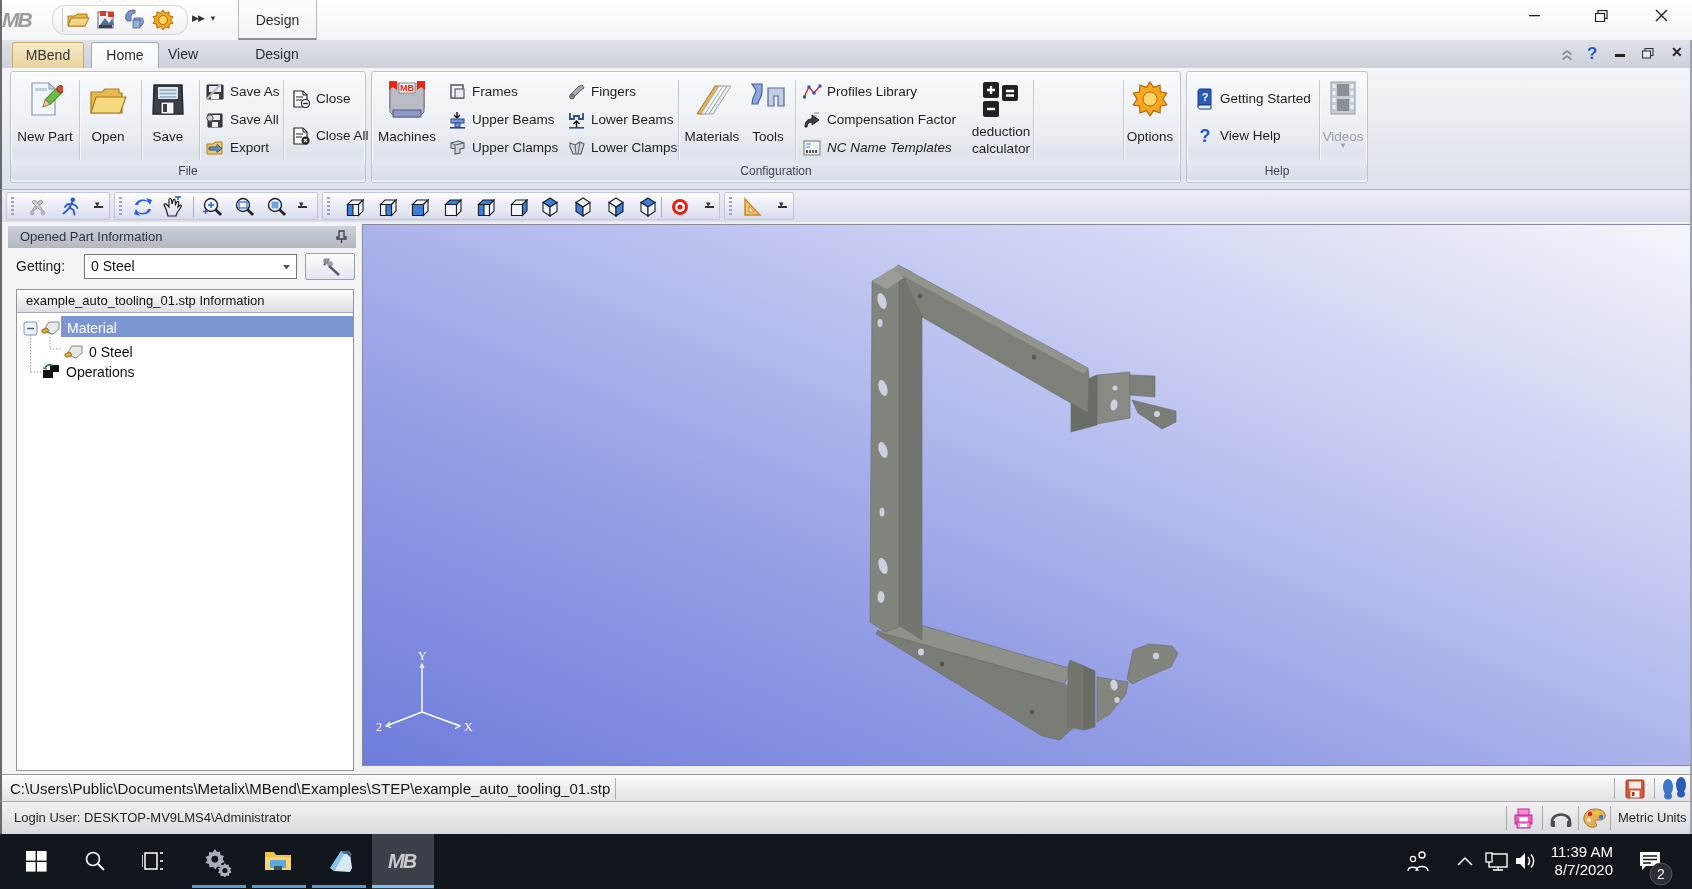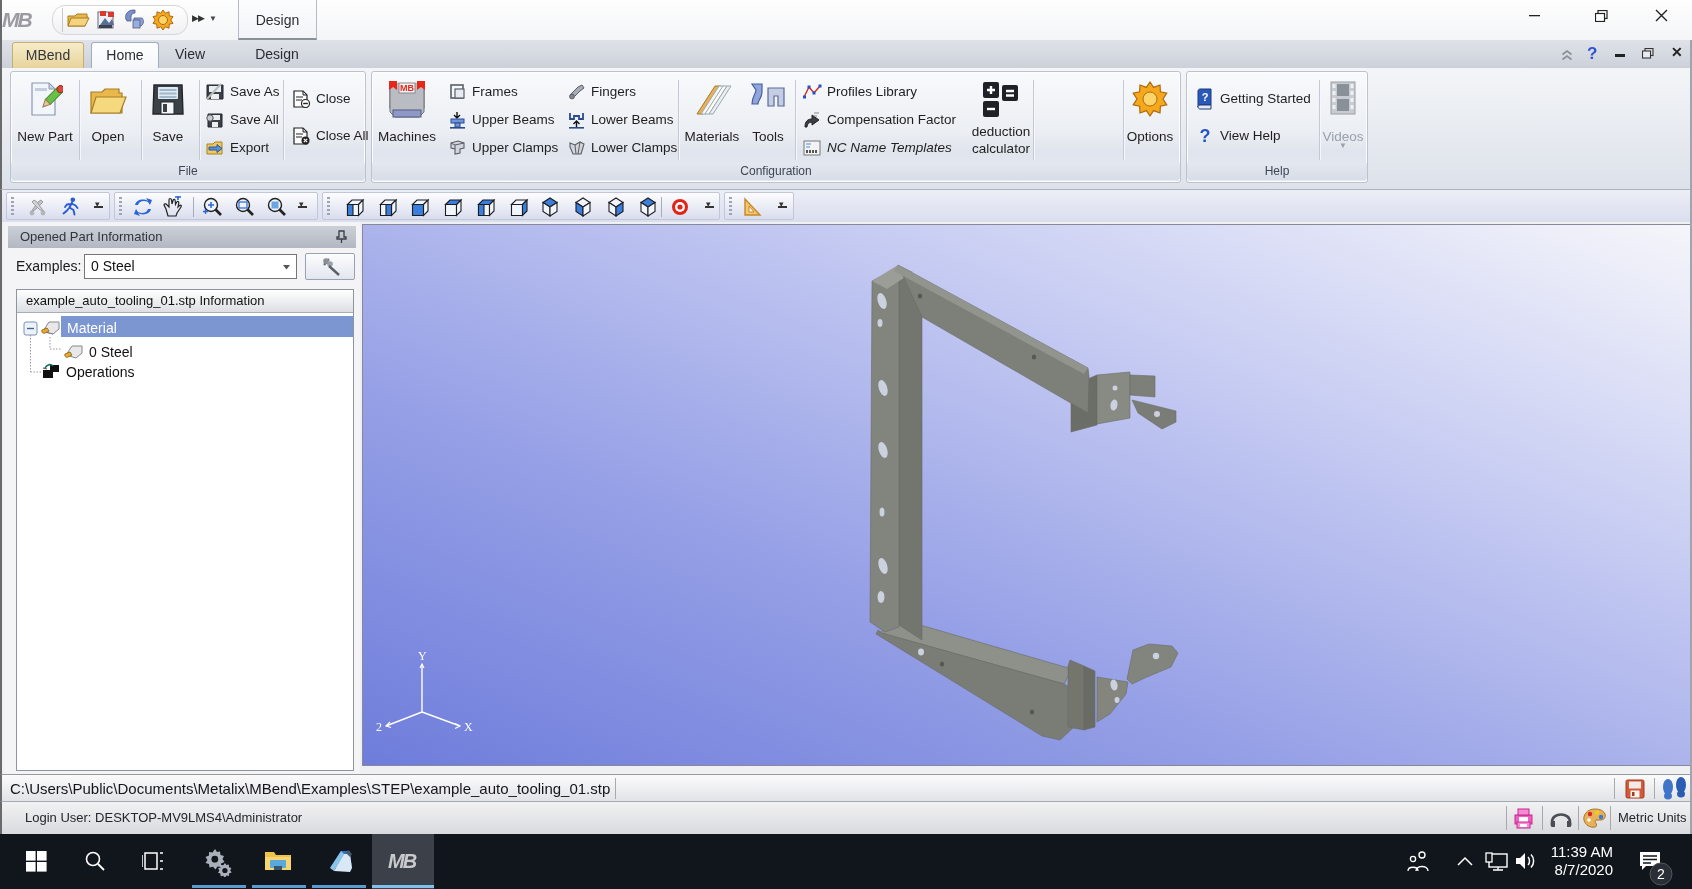--- a/index.html
+++ b/index.html
@@ -9,21 +9,21 @@
 
 #titlebar { left:0; top:0; width:1692px; height:40px; background:linear-gradient(#fefefe,#f4f5f7); border-left:2px solid #6a6a6a; }
 #qat { left:52px; top:5px; width:136px; height:30px; background:linear-gradient(#ffffff,#f0f0f2); border:1px solid #d5d6da; border-radius:13px; }
 #title-text { left:0; top:0; width:1692px; height:40px; text-align:center; line-height:40px; font-size:14px; color:#1b1b1b; }
 .winbtn { top:0; width:46px; height:36px; text-align:center; line-height:34px; font-size:14px; color:#222; }
 
 #tabrow { left:0; top:40px; width:1692px; height:28px; background:linear-gradient(#dfe2e8,#ccd1d9); border-left:2px solid #6a6a6a;}
 .tab { position:absolute; top:42px; height:27px; text-align:center; line-height:25px; font-size:14px; color:#2a2d33; border-radius:3px 3px 0 0; }
 #tab-mbend { left:12px; width:72px; background:linear-gradient(#f7ecc9,#e7d39c); border:1px solid #c6ae6e; color:#33363c; }
 #tab-home { left:91px; width:68px; background:linear-gradient(#fdfefe,#f4f6f9); border:1px solid #9fadc0; border-bottom:none; }
-#tab-view { left:155px; width:70px; }
+#tab-view { left:148px; width:70px; }
 #tab-design2 { left:238px; width:78px; }
 
 #ribbon { left:0; top:68px; width:1692px; height:122px; background:linear-gradient(#f3f5f8,#dde2ea); border-left:2px solid #6a6a6a; border-bottom:1px solid #aeb4bf; }
 .rgroup { position:absolute; top:3px; height:112px; border:1px solid #bcc3cf; border-radius:3px; background:linear-gradient(#f8fafc 0%, #ebeef3 55%, #e0e5ed 72%, #e6eaf1 100%); box-shadow:inset 0 0 0 1px #fdfdfe; }
 .rlabel { position:absolute; bottom:2px; left:0; right:0; height:17px; text-align:center; font-size:12px; color:#3f4552; background:linear-gradient(#e4e8ef,#d7dde7); border-radius:0 0 3px 3px; line-height:16px;}
 .bigbtn { position:absolute; text-align:center; font-size:13.5px; color:#1e1e1e; }
 .bigbtn .cap { position:absolute; left:0; right:0; bottom:2px; height:17px; line-height:15px; }
 .smallbtn { position:absolute; height:24px; font-size:13.5px; color:#1e1e1e; line-height:24px; white-space:nowrap; }
 .smallbtn svg, .smallbtn .ico { vertical-align:middle; margin-right:5px; }
 .vsep { position:absolute; top:8px; bottom:22px; width:1px; background:#c3cad6; box-shadow:1px 0 0 #f5f7fa; }
@@ -425,21 +425,21 @@
         <div style="position:absolute;left:53px;top:13px;width:9px;height:1.5px;background:#333"></div>
     </div>
   </div>
   <div id="main" class="abs">
     <div id="lpanel" class="abs">
       <div id="lp-head" class="abs">Opened Part Information
         <svg style="position:absolute;right:8px;top:4px" width="13" height="14" viewBox="0 0 13 14">
             <path d="M4 1 L9 1 L9 7 L11 7 L11 9 L2 9 L2 7 L4 7 Z M6.5 9 L6.5 13" stroke="#3a3e46" stroke-width="1.3" fill="none"></path>
           </svg>
       </div>
-      <div class="abs" style="left:12px;top:36px;font-size:14px;color:#1a1a1a;">Examples:</div>
+      <div class="abs" style="left:12px;top:36px;font-size:14px;color:#1a1a1a;">Getting:</div>
       <div class="abs" style="left:80px;top:32px;width:213px;height:25px;background:#fff;border:1px solid #767676;font-size:14px;line-height:23px;padding-left:6px;color:#111;">0 Steel
         <svg style="position:absolute;right:5px;top:10px" width="8" height="5">
             <path d="M0 0 L7 0 L3.5 4.5 Z" fill="#555"></path>
           </svg>
       </div>
       <div class="abs" style="left:301px;top:31px;width:50px;height:27px;background:linear-gradient(#fdfdfe,#e2e6ef);border:1px solid #9aa2b2;border-radius:2px;">
         <svg style="position:absolute;left:14px;top:3px" width="22" height="20" viewBox="0 0 22 20">
             <path d="M5 3 L11 9 M9 2 L4 8" stroke="#6a6e76" stroke-width="2.2"></path>
             <circle cx="6" cy="4" r="2.8" fill="#8a8e96"></circle>
             <circle cx="10" cy="7" r="2.8" fill="#9a9ea6"></circle>
@@ -552,21 +552,21 @@
         <rect x="8" y="14" width="2.5" height="4" fill="#a03c22"></rect>
       </svg>
     <div style="position:absolute;left:1652px;top:3px;width:1px;height:21px;background:#aaa;"></div>
     <svg style="position:absolute;left:1658px;top:2px" width="30" height="24" viewBox="0 0 30 24">
         <ellipse cx="8" cy="10" rx="5" ry="8" fill="#3f74c8"></ellipse>
         <ellipse cx="8" cy="19" rx="4" ry="3.4" fill="#3f74c8"></ellipse>
         <ellipse cx="21" cy="8" rx="5" ry="8" fill="#2a5cb4"></ellipse>
         <ellipse cx="21" cy="17" rx="4" ry="3.4" fill="#2a5cb4"></ellipse>
       </svg>
   </div>
-  <div id="sbar2" class="abs"><span style="padding-left:23px">Login User: DESKTOP-MV9LMS4\Administrator</span>
+  <div id="sbar2" class="abs"><span style="padding-left:12px">Login User: DESKTOP-MV9LMS4\Administrator</span>
     <div style="position:absolute;left:1504px;top:4px;width:1px;height:24px;background:#a8a8ac;"></div>
     <svg style="position:absolute;left:1510px;top:4px" width="26" height="24" viewBox="0 0 26 24">
         <rect x="3" y="9" width="17" height="9" fill="#f060c0" stroke="#c02a90"></rect>
         <rect x="6" y="3" width="11" height="6" fill="#fa8ad4" stroke="#c02a90"></rect>
         <rect x="7" y="11" width="9" height="5" fill="#fff"></rect>
         <rect x="5" y="16" width="13" height="6" fill="#fa8ad4" stroke="#c02a90"></rect>
         <rect x="8" y="18" width="7" height="3" fill="#fff"></rect>
       </svg>
     <div style="position:absolute;left:1540px;top:4px;width:1px;height:24px;background:#a8a8ac;"></div>
     <svg style="position:absolute;left:1546px;top:4px" width="26" height="24" viewBox="0 0 26 24">

